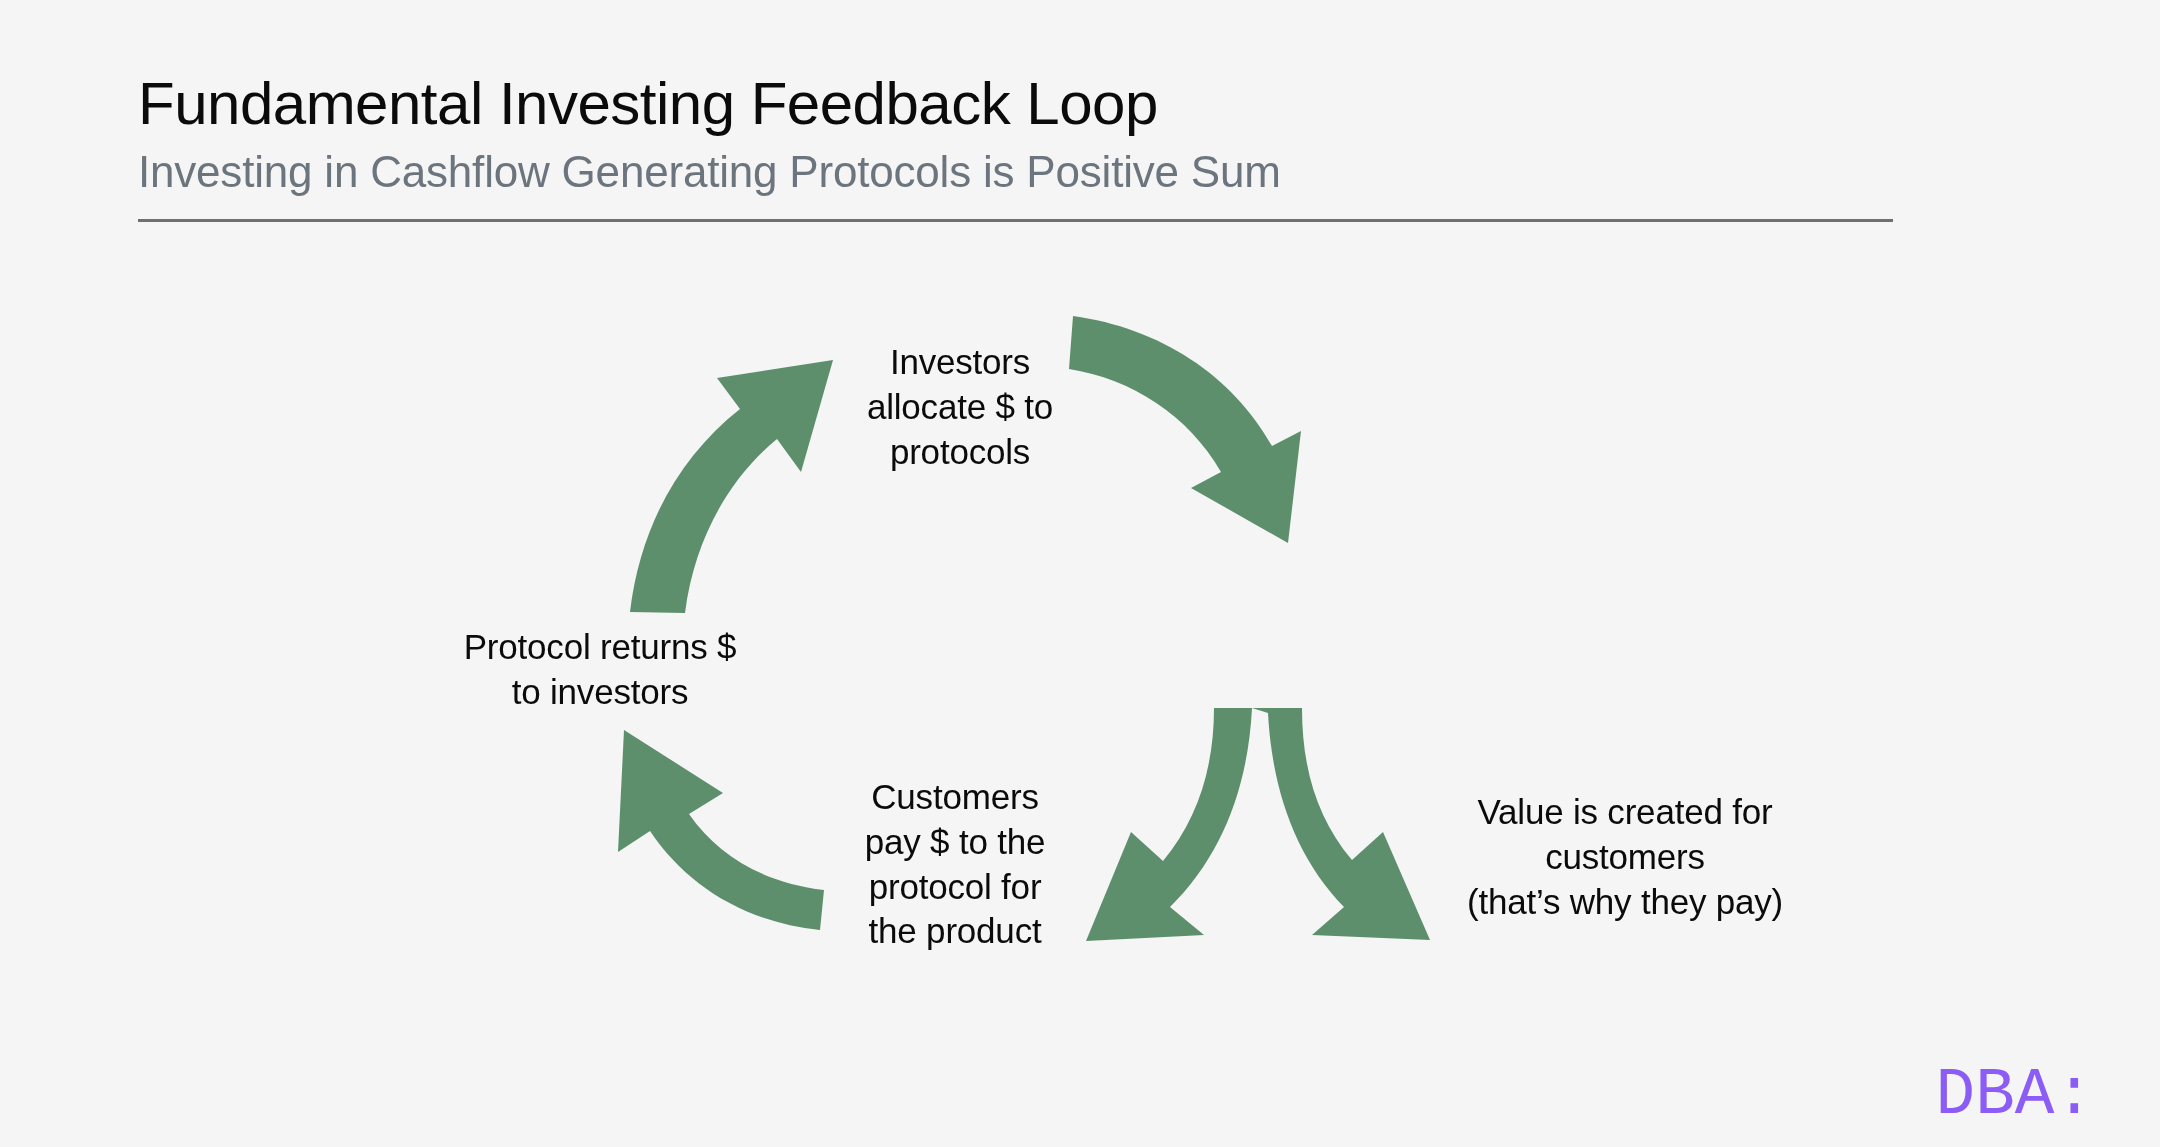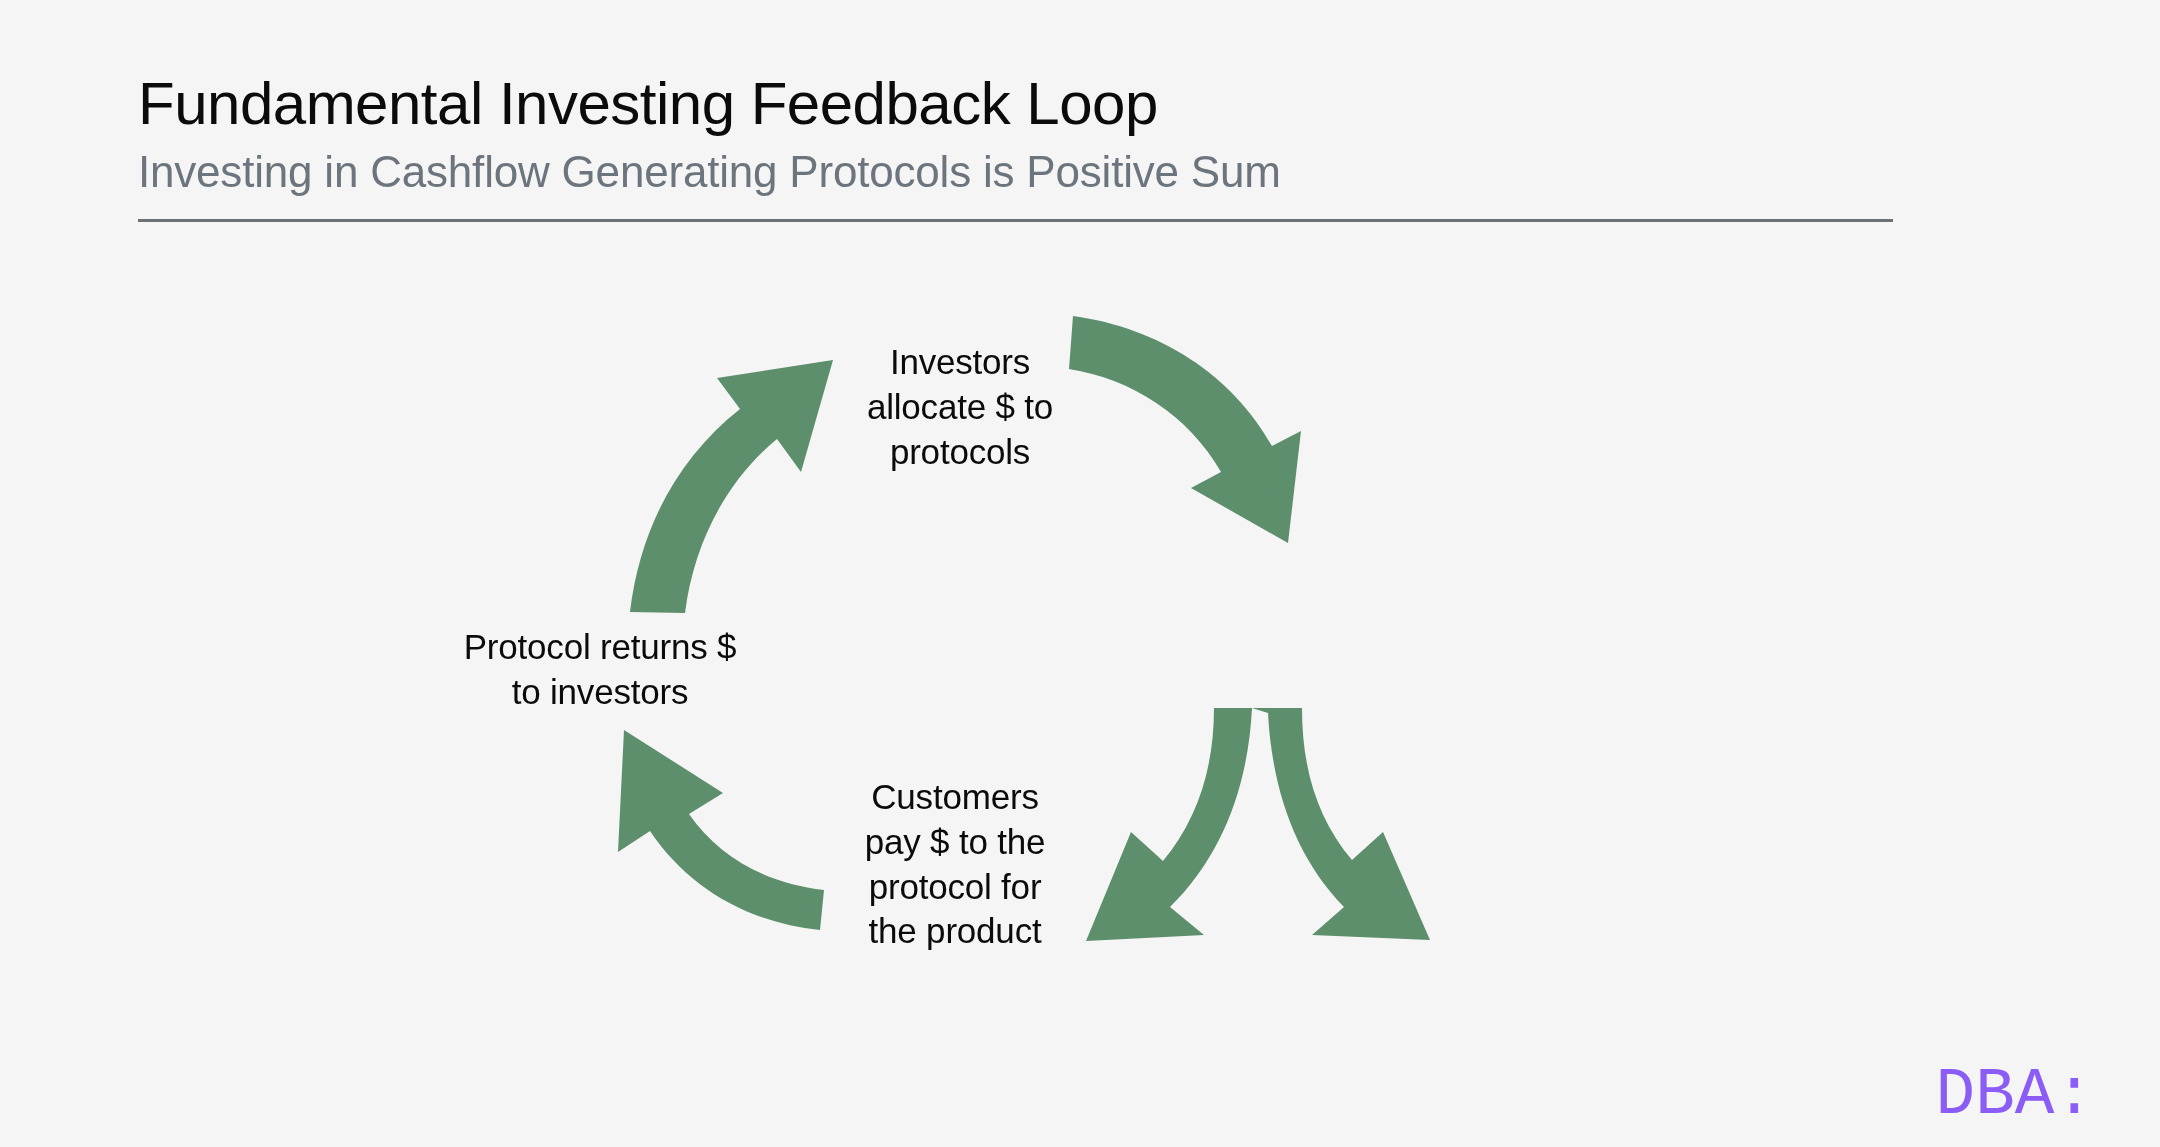--- a/index.html
+++ b/index.html
@@ -166,20 +166,23 @@
                  C 727 180, 694 242, 685 313
                  Z"></path>
       </g>
     </svg>
 
     <div class="node node-investors">Investors
 allocate $ to
 protocols</div>
 
 
+    <div class="node node-value">Value is created for
+customers
+(that’s why they pay)</div>
 
     <div class="node node-customers">Customers
 pay $ to the
 protocol for
 the product</div>
 
     <div class="node node-returns">Protocol returns $
 to investors</div>
   </div>
 

